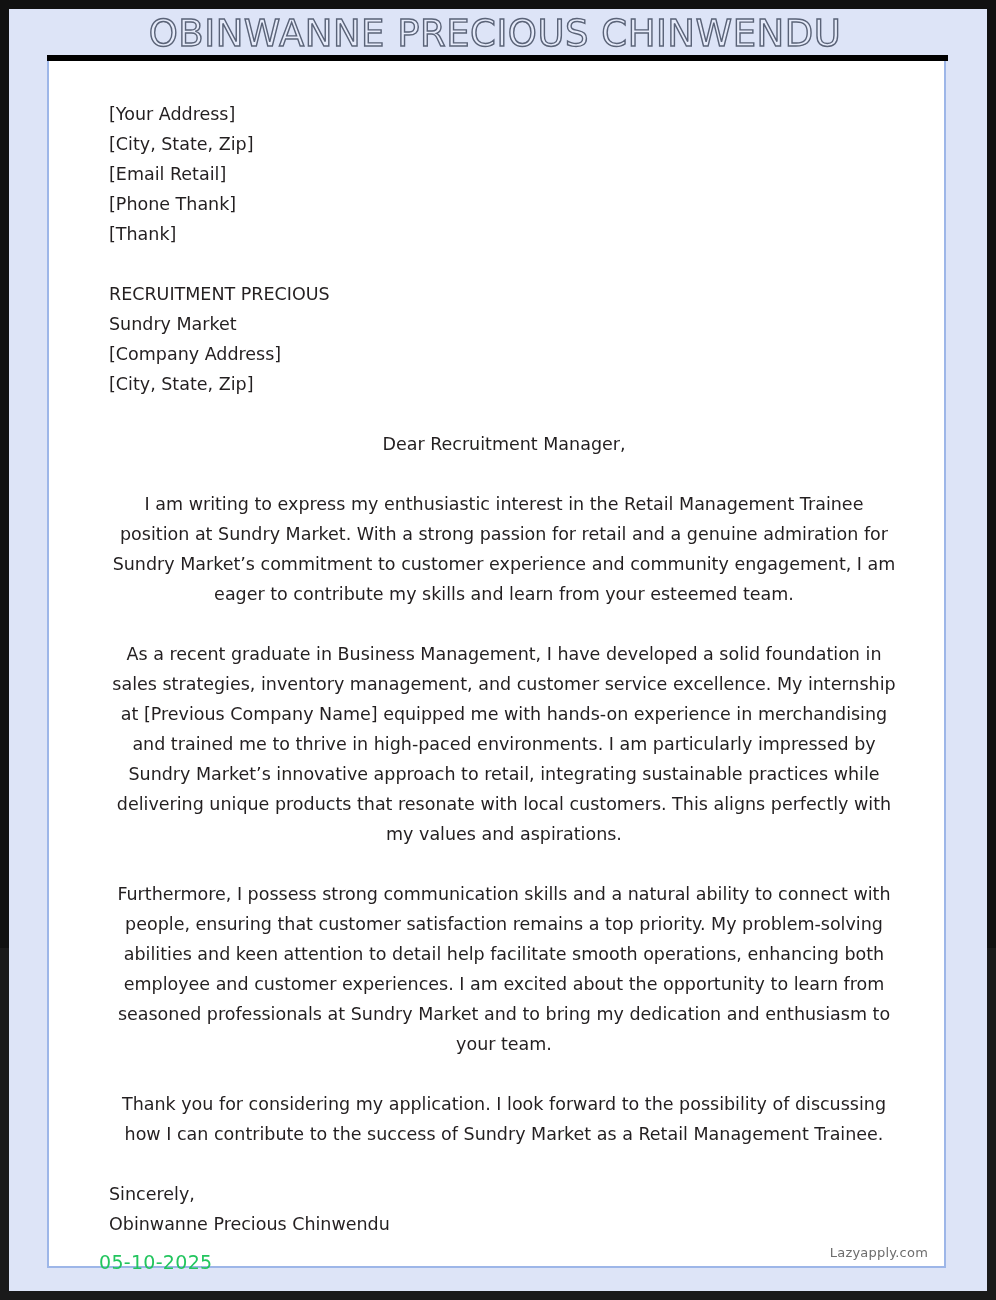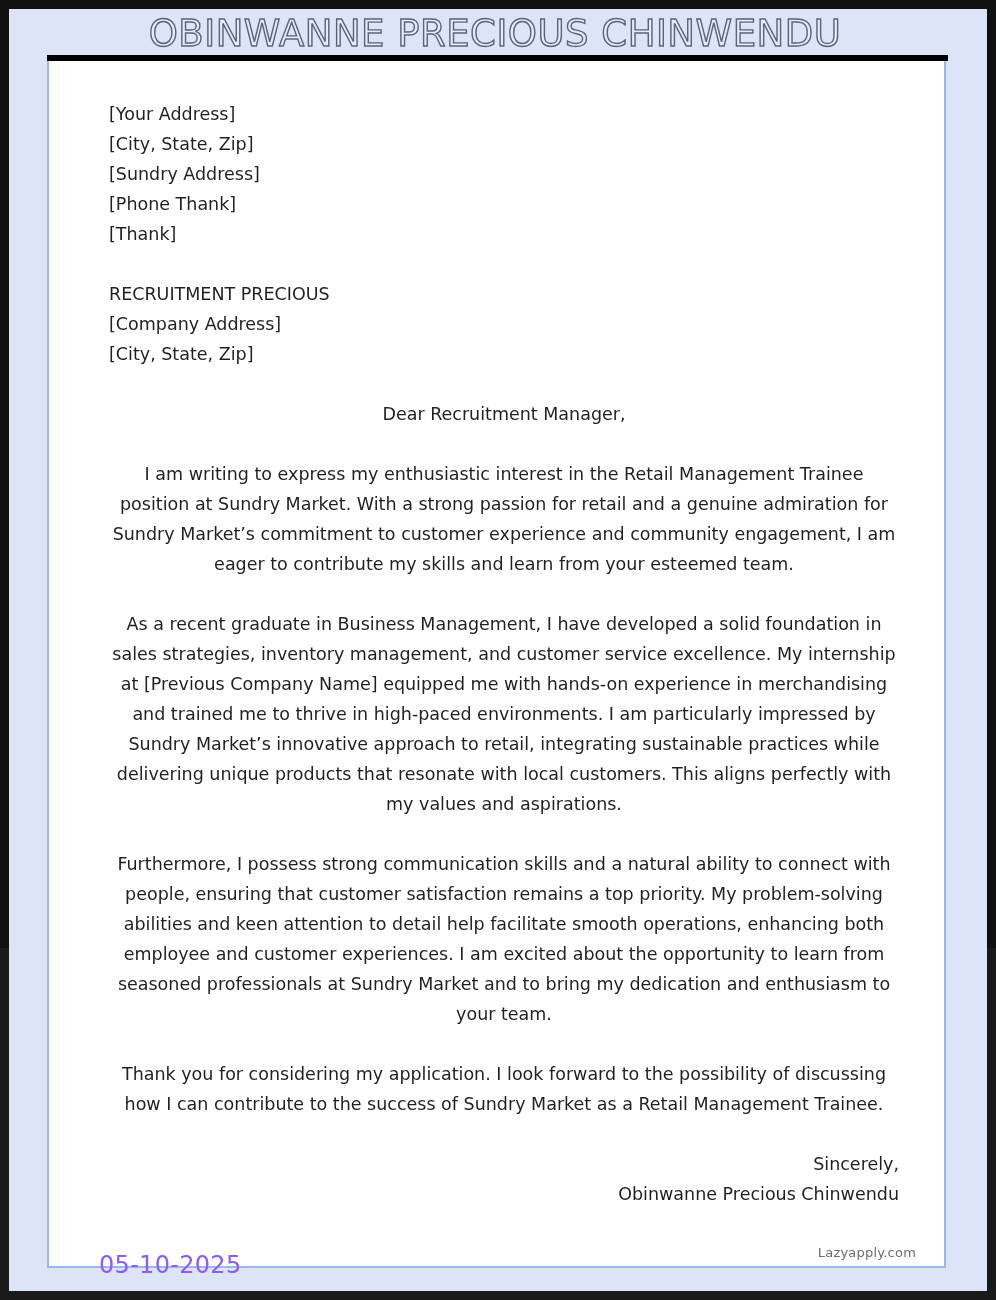--- a/index.html
+++ b/index.html
@@ -98,48 +98,47 @@
     font-size: 17.5px;
     line-height: 30px;
     color: #231f20;
   }
 
   .block {
     margin: 0 0 30px 0;
   }
   .block:last-child {
     margin-bottom: 0;
-    text-align: right;
   }
   .line {
     display: block;
     white-space: pre-wrap;
   }
   .para {
     margin: 0 0 30px 0;
     text-align: center;
   }
 
   
   .watermark {
     position: absolute;
-    right: 28px;
+    right: 16px;
     top: 1184px;
     font-family: "DejaVu Sans", sans-serif;
     font-size: 13px;
     color: #6d6d6d;
     letter-spacing: 0.2px;
   }
   .doc-date {
     position: absolute;
     left: 99px;
     top: 1251px;
     font-family: "DejaVu Sans", sans-serif;
-    font-size: 24px;
-    color: #8b5cf6;
+    font-size: 19px;
+    color: #22c55e;
     letter-spacing: 0.3px;
   }
 </style>
 </head>
 <body>
 
 <div class="page-frame">
 
   <div class="paper-bg"></div>
 
@@ -148,27 +147,28 @@
   </div>
 
   <div class="header-rule"></div>
 
   <div class="letter-sheet">
     <div class="letter-inner letter-text">
 
       <div class="block">
         <span class="line">[Your Address]</span>
         <span class="line">[City, State, Zip]</span>
-        <span class="line">[Sundry Address]</span>
+        <span class="line">[Email Retail]</span>
         <span class="line">[Phone Thank]</span>
         <span class="line">[Thank]</span>
       </div>
 
       <div class="block">
         <span class="line">RECRUITMENT PRECIOUS</span>
+        <span class="line">Sundry Market</span>
         <span class="line">[Company Address]</span>
         <span class="line">[City, State, Zip]</span>
       </div>
 
       <p class="para">Dear Recruitment Manager,</p>
 
       <p class="para">I am writing to express my enthusiastic interest in the Retail Management Trainee position at Sundry Market. With a strong passion for retail and a genuine admiration for Sundry Market’s commitment to customer experience and community engagement, I am eager to contribute my skills and learn from your esteemed team.</p>
       <p class="para">As a recent graduate in Business Management, I have developed a solid foundation in sales strategies, inventory management, and customer service excellence. My internship at [Previous Company Name] equipped me with hands-on experience in merchandising and trained me to thrive in high-paced environments. I am particularly impressed by Sundry Market’s innovative approach to retail, integrating sustainable practices while delivering unique products that resonate with local customers. This aligns perfectly with my values and aspirations.</p>
       <p class="para">Furthermore, I possess strong communication skills and a natural ability to connect with people, ensuring that customer satisfaction remains a top priority. My problem-solving abilities and keen attention to detail help facilitate smooth operations, enhancing both employee and customer experiences. I am excited about the opportunity to learn from seasoned professionals at Sundry Market and to bring my dedication and enthusiasm to your team.</p>
       <p class="para">Thank you for considering my application. I look forward to the possibility of discussing how I can contribute to the success of Sundry Market as a Retail Management Trainee.</p>

